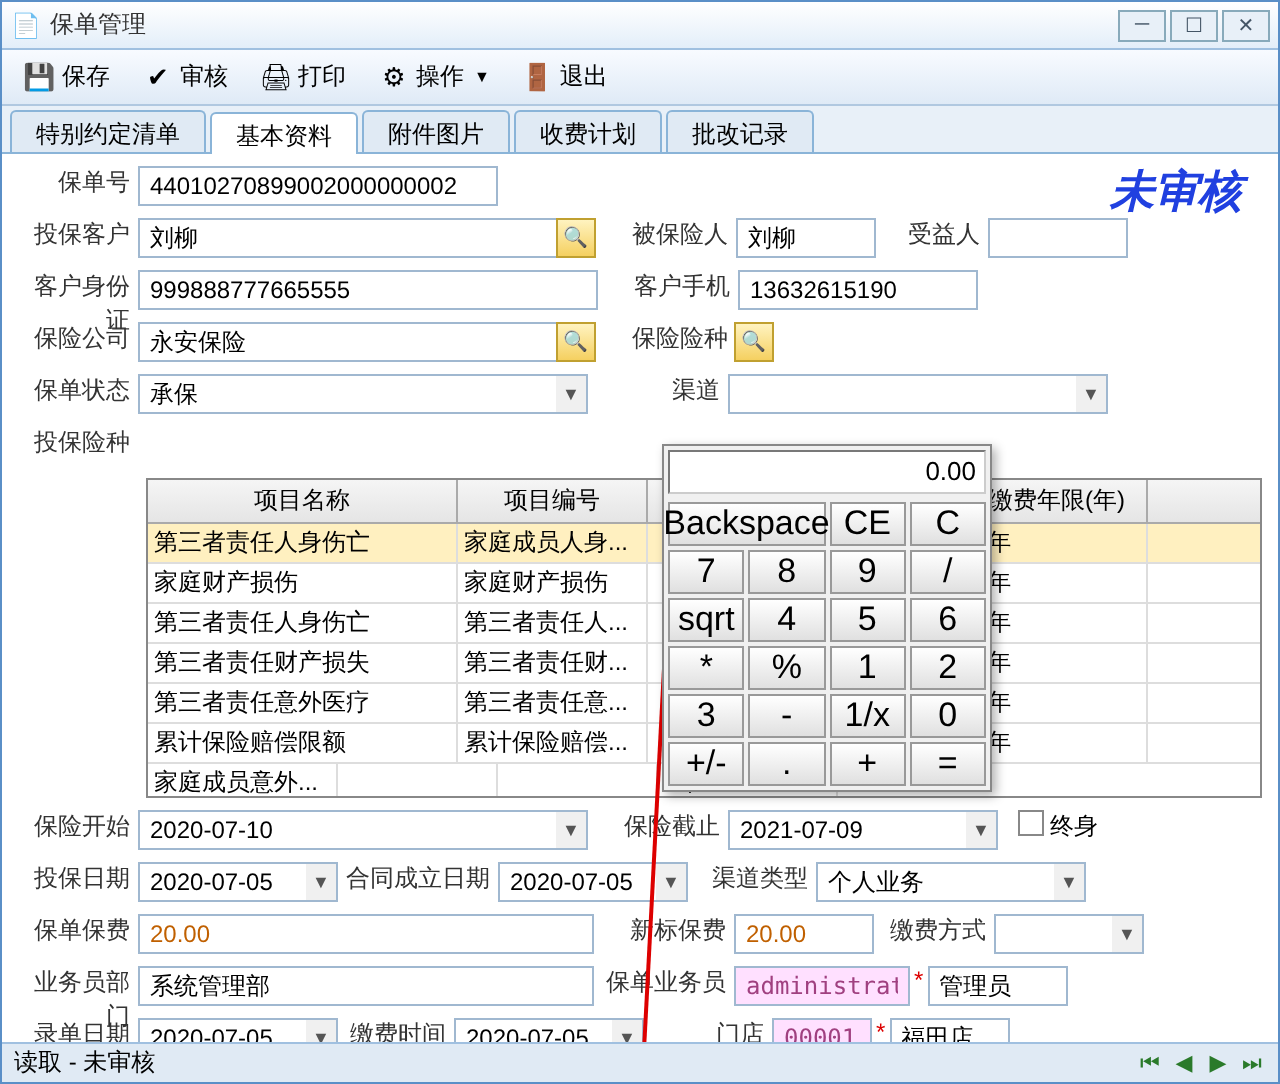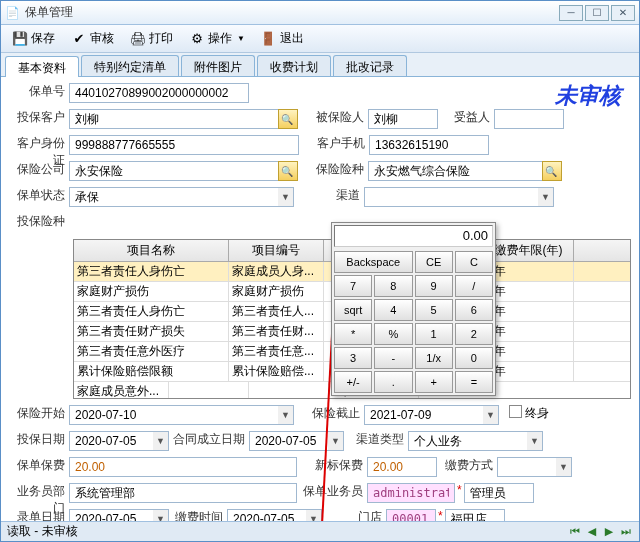--- a/index.html
+++ b/index.html
@@ -26,21 +26,21 @@
 .stamp{position:absolute;top:4px;right:18px;font-size:22px;color:#2040e0;font-weight:bold;font-style:italic;font-family:KaiTi,serif}
 .grid{border:1px solid #888;height:160px;margin:2px 0 6px 64px;overflow:hidden;position:relative}
 .ghead{display:flex;background:linear-gradient(#f5f5f5,#e5e5e5);height:22px;border-bottom:1px solid #aaa}
 .gh{border-right:1px solid #aaa;display:flex;align-items:center;justify-content:center;font-size:12px}
 .grow{display:flex;height:20px;border-bottom:1px solid #ddd}
 .grow.sel{background:#fff0c0}
 .gc{border-right:1px solid #ddd;display:flex;align-items:center;padding:0 3px;overflow:hidden;white-space:nowrap}
 .calc{position:absolute;top:221px;left:330px;width:165px;background:#f0f0f0;border:1px solid #888;box-shadow:2px 2px 5px rgba(0,0,0,.3);z-index:10}
 .cdisp{height:22px;background:#fff;border:1px inset #ccc;margin:2px;text-align:right;padding:2px 4px;font-size:13px}
 .ckeys{display:grid;grid-template-columns:repeat(4,1fr);gap:2px;padding:2px}
-.ck{height:22px;border:1px solid #999;background:linear-gradient(#fff,#e0e0e0);display:flex;align-items:center;justify-content:center;cursor:pointer;font-size:11px}
+.ck{height:22px;border:1px solid #999;background:linear-gradient(#fff,#e0e0e0);display:flex;align-items:center;justify-content:center;cursor:pointer;font-size:17px}
 .ck.wide{grid-column:span 2}
 .status{height:20px;background:#e0eaf4;border-top:1px solid #a0c0e0;display:flex;align-items:center;padding:0 6px;justify-content:space-between}
 .navb{display:flex;gap:3px}
 .navb span{width:14px;height:14px;display:flex;align-items:center;justify-content:center;color:#2a7a2a;cursor:pointer;font-size:11px}
 .redline{position:absolute;left:333px;top:200px;width:2px;height:285px;background:#d00;transform:rotate(3deg);transform-origin:top;z-index:5;pointer-events:none}
 .chk{width:13px;height:13px;border:1px solid #888;background:#fff;margin-right:3px}
 .adminbox{background:#ffe0ff;color:#a04080;font-family:monospace}
 .req{color:#d00;margin:0 2px}
 </style>
 </head>
@@ -75,22 +75,22 @@
         <span>操作</span>
         <span style="font-size:8px;margin-left:2px">▼</span>
       </div>
     <div class="tbtn">
         <span class="icn">🚪</span>
         <span>退出</span>
       </div>
   </div>
 
   <div class="tabs">
+    <div class="tab">特别约定清单</div>
     <div class="tab active">基本资料</div>
-    <div class="tab">特别约定清单</div>
     <div class="tab">附件图片</div>
     <div class="tab">收费计划</div>
     <div class="tab">批改记录</div>
   </div>
 
   <div class="form">
     <div class="stamp">未审核</div>
 
     <div class="row">
       <div class="lbl">保单号</div>
@@ -123,23 +123,20 @@
           <input value="13632615190" style="">
         </div>
     </div>
     <div class="row">
       <div class="lbl">保险公司</div>
       <div class="fld" style="width:210px">
           <input value="永安保险" style="">
         </div>
       <div class="lookup">🔍</div>
       <div class="lbl" style="width:70px">保险险种</div>
-      <div class="fld" style="width:175px">
-          <input value="永安燃气综合保险" style="">
-        </div>
       <div class="lookup">🔍</div>
     </div>
     <div class="row">
       <div class="lbl">保单状态</div>
       <div class="fld" style="width:210px">
           <input value="承保" style="">
         </div>
       <div class="dd">▼</div>
       <div class="lbl" style="width:70px">渠道</div>
       <div class="fld" style="width:175px">

